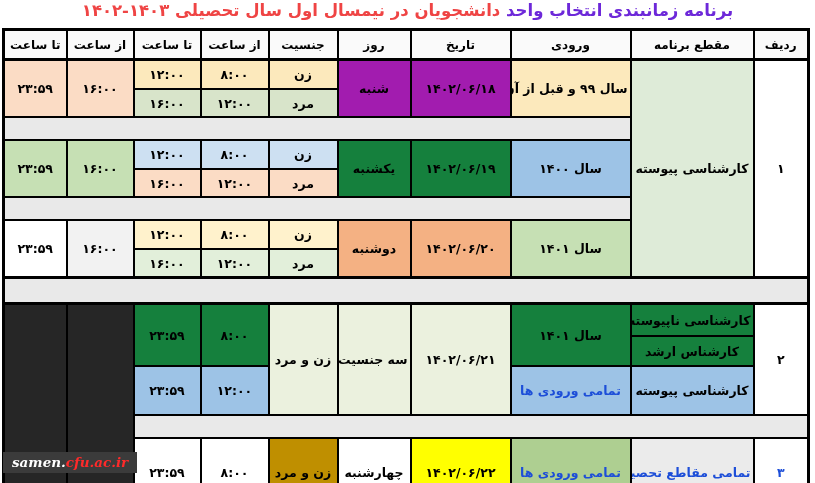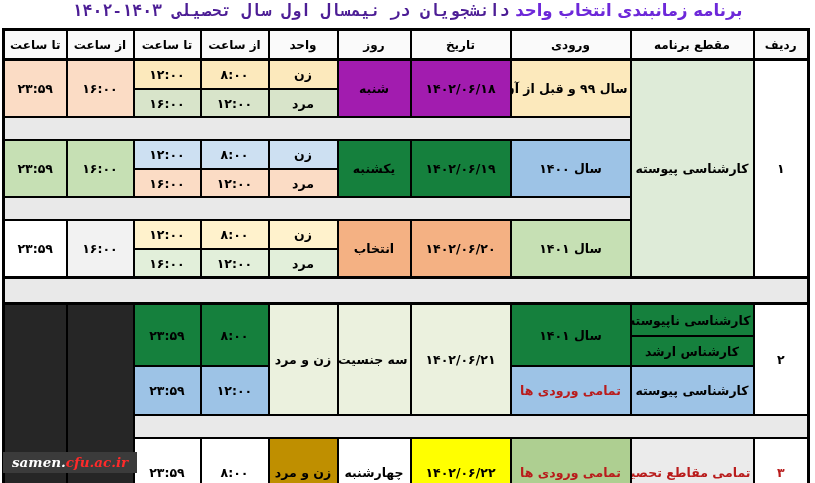--- a/index.html
+++ b/index.html
@@ -12,21 +12,21 @@
     direction:rtl;
   }
   
   .title{
     position:absolute;top:1px;right:0;left:0;
     text-align:center;
     font-size:16.5px;font-weight:bold;
     white-space:nowrap;
   }
   .title .t-red{color:#6d28d9;}
-  .title .t-navy{color:#4c1d95;font-family:Liberation Mono, monospace;}
+  .title .t-navy{color:#ef4444;}
 
   
   table.sched{
     position:absolute;top:28px;right:5px;
     width:805px;
     border-collapse:collapse;
     table-layout:fixed;
     border:3px solid #000;
     font-weight:bold;
     font-size:12.5px;
@@ -67,21 +67,21 @@
   .c-greenll{background:#E2EFDA;}
   .c-graywhite{background:#F2F2F2;}
   .c-white{background:#FFFFFF;}
   .c-greenwhite{background:#EBF1DE;}
   .c-greens3{background:#AECF91;}
   .c-graycell{background:#EBEBEB;}
   .c-yellow{background:#FFFF00;}
   .c-dgold{background:#BF8F00;}
   .c-maghta1{background:#DEEBD8;}
   .c-black{background:#262626;}
-  .t-red2{color:#b91c1c;}
+  .t-red2{color:#1d4ed8;}
 
   
   .watermark{
     position:absolute;top:452px;left:3px;
     background:#3B3B3B;
     padding:2px 9px 3px 9px;
     font-family:"DejaVu Serif","Liberation Serif",serif;
     font-style:italic;font-weight:bold;font-size:13.5px;
     direction:ltr;
     z-index:5;
@@ -112,21 +112,21 @@
       <col style="width:63px">
   </colgroup>
 
   <tbody>
       <tr class="hdr">
     <th>ردیف</th>
     <th>مقطع برنامه</th>
     <th>ورودی</th>
     <th>تاریخ</th>
     <th>روز</th>
-    <th>واحد</th>
+    <th>جنسیت</th>
     <th class="hblue">از ساعت</th>
     <th class="hblue">تا ساعت</th>
     <th>از ساعت</th>
     <th>تا ساعت</th>
   </tr>
 
   <tr class="r-zan">
     <td rowspan="8" class="c-white">۱</td>
     <td rowspan="8" class="c-maghta1">کارشناسی پیوسته</td>
     <td rowspan="2" class="c-cream">سال ۹۹ و قبل از آن</td>
@@ -162,21 +162,21 @@
     <td class="c-salmon">۱۲:۰۰</td>
     <td class="c-salmon">۱۶:۰۰</td>
   </tr>
   <tr class="sep">
         <td colspan="8"></td>
       </tr>
 
   <tr class="r-zan">
     <td rowspan="2" class="c-green">سال ۱۴۰۱</td>
     <td rowspan="2" class="c-orange">۱۴۰۲/۰۶/۲۰</td>
-    <td rowspan="2" class="c-orange">انتخاب</td>
+    <td rowspan="2" class="c-orange">دوشنبه</td>
     <td class="c-yellowll">زن</td>
     <td class="c-yellowll">۸:۰۰</td>
     <td class="c-yellowll">۱۲:۰۰</td>
     <td rowspan="2" class="c-graywhite">۱۶:۰۰</td>
     <td rowspan="2" class="c-white">۲۳:۵۹</td>
   </tr>
   <tr class="r-mard">
     <td class="c-greenll">مرد</td>
     <td class="c-greenll">۱۲:۰۰</td>
     <td class="c-greenll">۱۶:۰۰</td>

